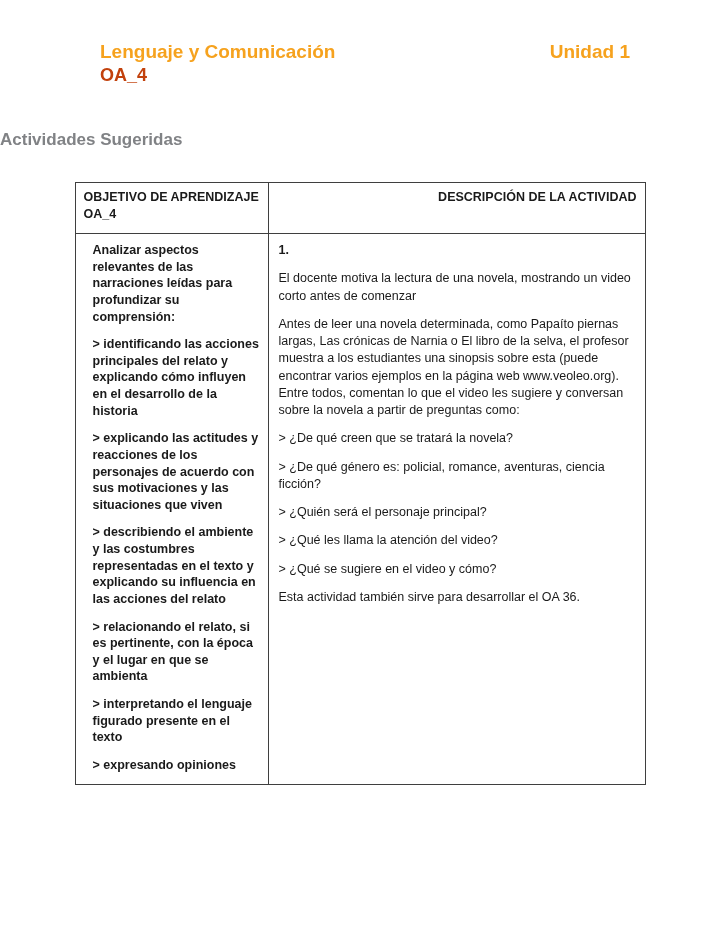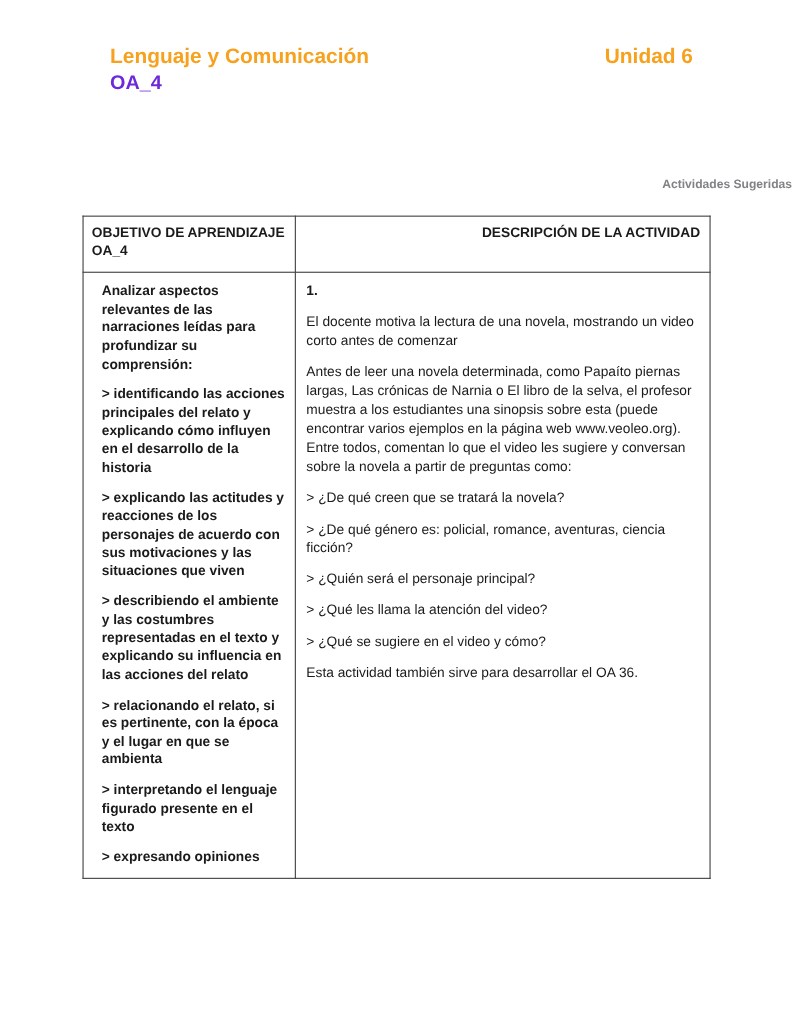--- a/index.html
+++ b/index.html
@@ -31,34 +31,34 @@
     color: #F6A21E;
     font-weight: bold;
     font-size: 19px;
   }
   .grade {
     color: #111111;
     font-weight: bold;
     font-size: 18px;
   }
   .oa {
-    color: #6d28d9;
+    color: #c2410c;
     font-weight: bold;
     font-size: 18px;
   }
   .page-title {
-    text-align: right;
+    text-align: left;
     color: #808285;
     font-weight: bold;
-    font-size: 11px;
-    margin-top: 76px;
+    font-size: 17px;
+    margin-top: 44px;
   }
   table.activities {
     border-collapse: collapse;
-    margin: 22px auto 0 auto;
+    margin: 32px auto 0 auto;
     width: 570px;
     table-layout: fixed;
   }
   table.activities th,
   table.activities td {
     border: 1px solid #3f3f3f;
     vertical-align: top;
     font-size: 12.5px;
   }
   col.left-col  { width: 193px; }
@@ -95,21 +95,21 @@
   .question { margin-bottom: 11px; }
 </style>
 </head>
 <body>
 
 <div class="page">
 
   <header class="doc-header">
     <div class="row">
       <div class="subject">Lenguaje y Comunicación</div>
-      <div class="unit">Unidad 6</div>
+      <div class="unit">Unidad 1</div>
     </div>
     <div class="row">
       <div class="oa">OA_4</div>
     </div>
   </header>
 
   <h1 class="page-title">Actividades Sugeridas</h1>
 
   <table class="activities">
     <colgroup>

